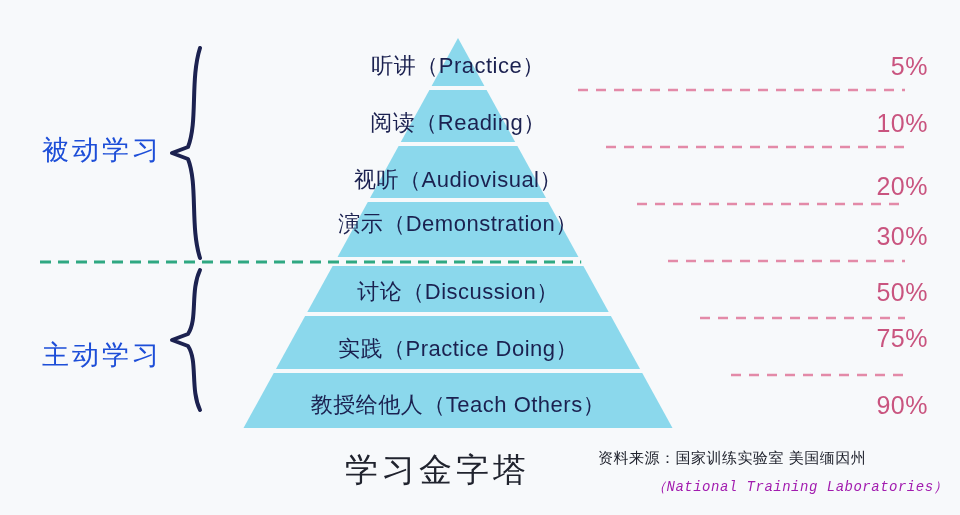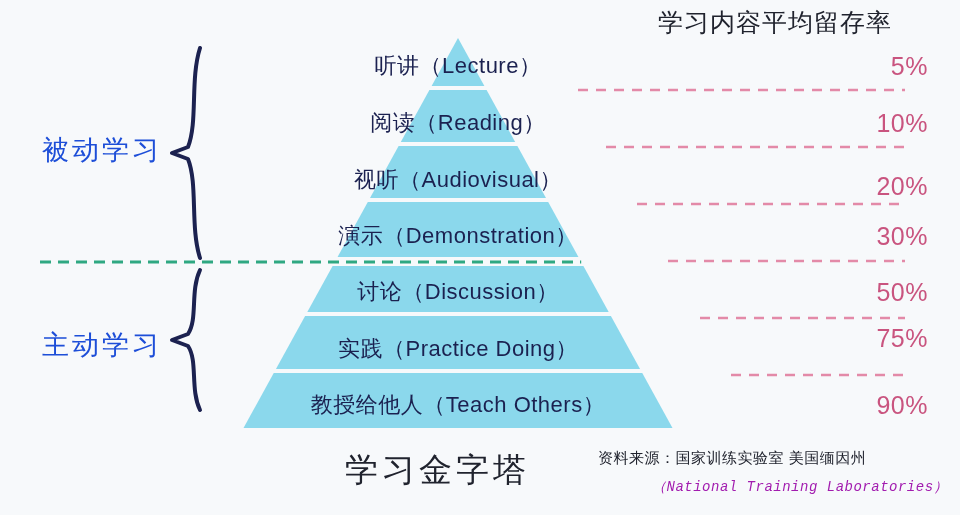--- a/index.html
+++ b/index.html
@@ -123,35 +123,34 @@
         <line x1="578" y1="90" x2="905" y2="90" stroke="#e38aa8" stroke-width="2.5" stroke-dasharray="10 8"></line>
         <line x1="606" y1="147" x2="905" y2="147" stroke="#e38aa8" stroke-width="2.5" stroke-dasharray="10 8"></line>
         <line x1="637" y1="204" x2="905" y2="204" stroke="#e38aa8" stroke-width="2.5" stroke-dasharray="10 8"></line>
         <line x1="668" y1="261" x2="905" y2="261" stroke="#e38aa8" stroke-width="2.5" stroke-dasharray="10 8"></line>
         <line x1="700" y1="318" x2="905" y2="318" stroke="#e38aa8" stroke-width="2.5" stroke-dasharray="10 8"></line>
         <line x1="731" y1="375" x2="905" y2="375" stroke="#e38aa8" stroke-width="2.5" stroke-dasharray="10 8"></line>
       </g>
   </svg>
 
   <div id="band-labels">
-      <div class="band-label" style="left: 458px; top: 66px;">听讲（Lecture）</div>
+      <div class="band-label" style="left: 458px; top: 66px;">听讲（Practice）</div>
       <div class="band-label" style="left: 458px; top: 123px;">阅读（Reading）</div>
       <div class="band-label" style="left: 458px; top: 180px;">视听（Audiovisual）</div>
-      <div class="band-label" style="left: 458px; top: 236px;">演示（Demonstration）</div>
+      <div class="band-label" style="left: 458px; top: 224px;">演示（Demonstration）</div>
       <div class="band-label" style="left: 458px; top: 292px;">讨论（Discussion）</div>
       <div class="band-label" style="left: 458px; top: 349px;">实践（Practice Doing）</div>
       <div class="band-label" style="left: 458px; top: 405px;">教授给他人（Teach Others）</div>
     </div>
 
   <div id="group-labels">
       <div class="group-label" style="left: 42px; top: 150px;">被动学习</div>
-      <div class="group-label" style="left: 42px; top: 345px; font-family: Liberation Serif, serif;">主动学习</div>
+      <div class="group-label" style="left: 42px; top: 355px; font-family: Liberation Serif, serif;">主动学习</div>
     </div>
 
-  <div id="retention-header">学习内容平均留存率</div>
 
   <div id="pct-values">
       <div class="pct-value" style="top: 66px;">5%</div>
       <div class="pct-value" style="top: 123px; text-align: right;">10%</div>
       <div class="pct-value" style="top: 186px; text-align: center;">20%</div>
       <div class="pct-value" style="top: 236px;">30%</div>
       <div class="pct-value" style="top: 292px;">50%</div>
       <div class="pct-value" style="top: 338px;">75%</div>
       <div class="pct-value" style="top: 405px;">90%</div>
     </div>

